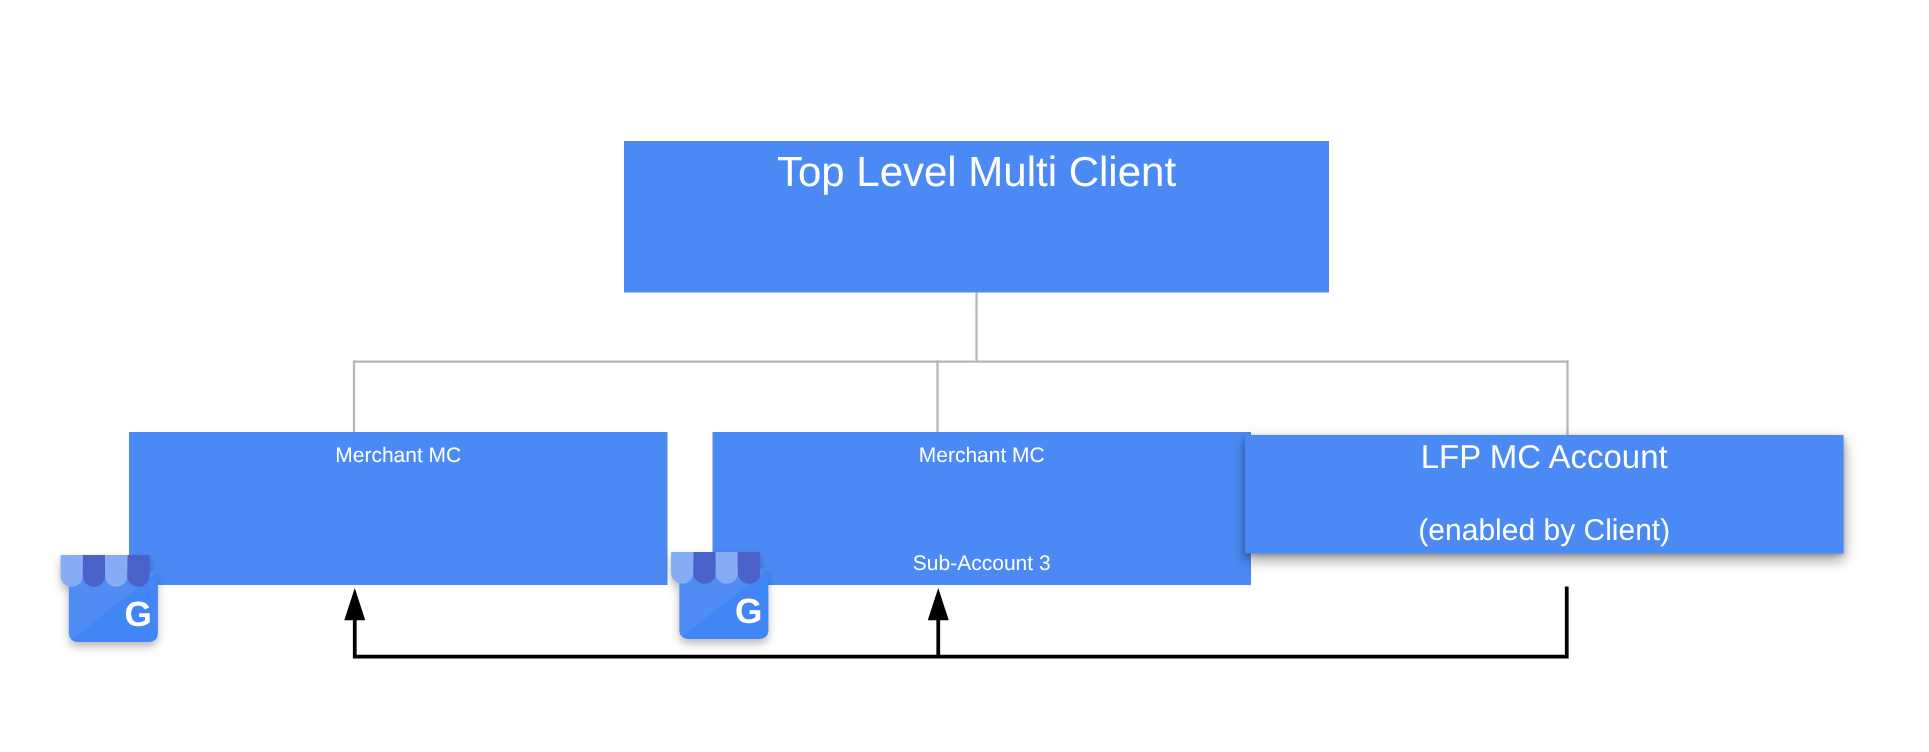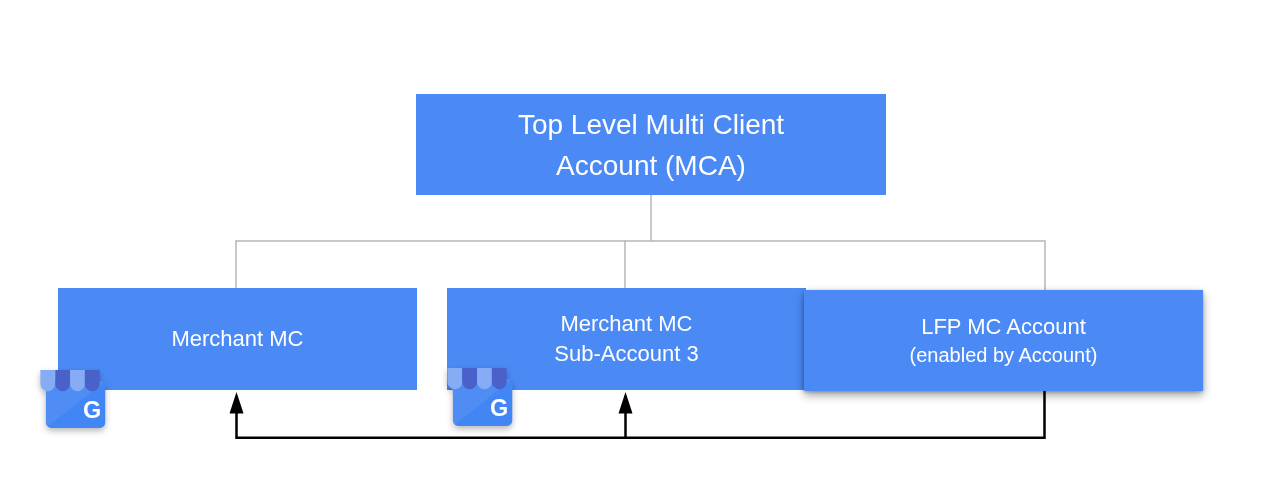--- a/index.html
+++ b/index.html
@@ -28,40 +28,41 @@
     width: 1286px; height: 501px;
     pointer-events: none;
   }
   .box {
     position: absolute;
     background: var(--box-blue);
     color: var(--box-text);
     display: flex;
     flex-direction: column;
     align-items: center;
-    justify-content: center;
+    justify-content: space-between;
     text-align: center;
   }
   .box-top {
     left: 416px; top: 94px;
     width: 470px; height: 101px;
     font-size: 28px;
     line-height: 41px;
   }
   .box-sub {
     top: 288px;
     width: 359px; height: 102px;
-    font-size: 22px;
+    font-size: 14px;
     line-height: 30px;
+    margin-left: 28px;
   }
   .box-sub1 { left: 58px; }
   .box-sub2 { left: 447px; }
   .box-lfp {
-    left: 804px; top: 290px;
-    width: 399px; height: 101px;
+    left: 830px; top: 290px;
+    width: 399px; height: 79px;
     font-size: 22px;
     line-height: 29px;
     box-shadow: 0 4px 9px rgba(0,0,0,0.38), 0 1px 3px rgba(0,0,0,0.22);
   }
   .box-lfp .line-2 { font-size: 20px; }
   .gmb-icon {
     position: absolute;
     width: 69px;
     height: 64px;
     filter: drop-shadow(0 3px 3px rgba(0,0,0,0.28));
@@ -93,35 +94,34 @@
       <path d="M625.5,437.75 L625.5,411"></path>
     </g>
     <g fill="var(--arrow-black)" stroke="none">
       <polygon points="236.5,392 229.5,413.5 243.5,413.5"></polygon>
       <polygon points="625.5,392 618.5,413.5 632.5,413.5"></polygon>
     </g>
   </svg>
 
   <div class="box box-top">
     <span class="line-1">Top Level Multi Client</span>
-    <span class="line-2">Account (MCA)</span>
   </div>
 
   <div class="box box-sub box-sub1">
     <span class="line-1">Merchant MC</span>
   </div>
 
   <div class="box box-sub box-sub2">
     <span class="line-1">Merchant MC</span>
     <span class="line-2">Sub-Account 3</span>
   </div>
 
   <div class="box box-lfp">
     <span class="line-1">LFP MC Account</span>
-    <span class="line-2">(enabled by Account)</span>
+    <span class="line-2">(enabled by Client)</span>
   </div>
 
   <svg class="gmb-icon gmb-icon-1" viewBox="0 0 100 92" xmlns="http://www.w3.org/2000/svg">
     <g>
       <rect x="10" y="20" width="86" height="68" rx="8" fill="var(--icon-body-blue)"></rect>
       <polygon points="10,20 96,20 10,88" fill="#ffffff" opacity="0.07"></polygon>
     </g>
     <g>
       <path d="M2,4 h21.5 v20 a10.75,10.75 0 0 1 -21.5,0 Z" fill="var(--icon-awning-light)"></path>
       <path d="M23.5,4 h21.5 v20 a10.75,10.75 0 0 1 -21.5,0 Z" fill="var(--icon-awning-dark)"></path>

